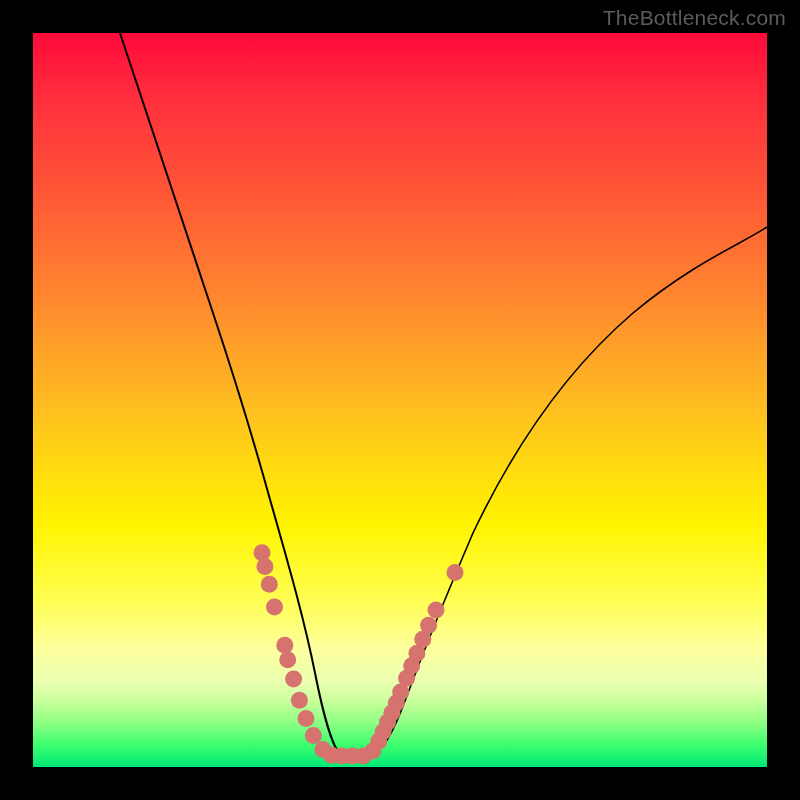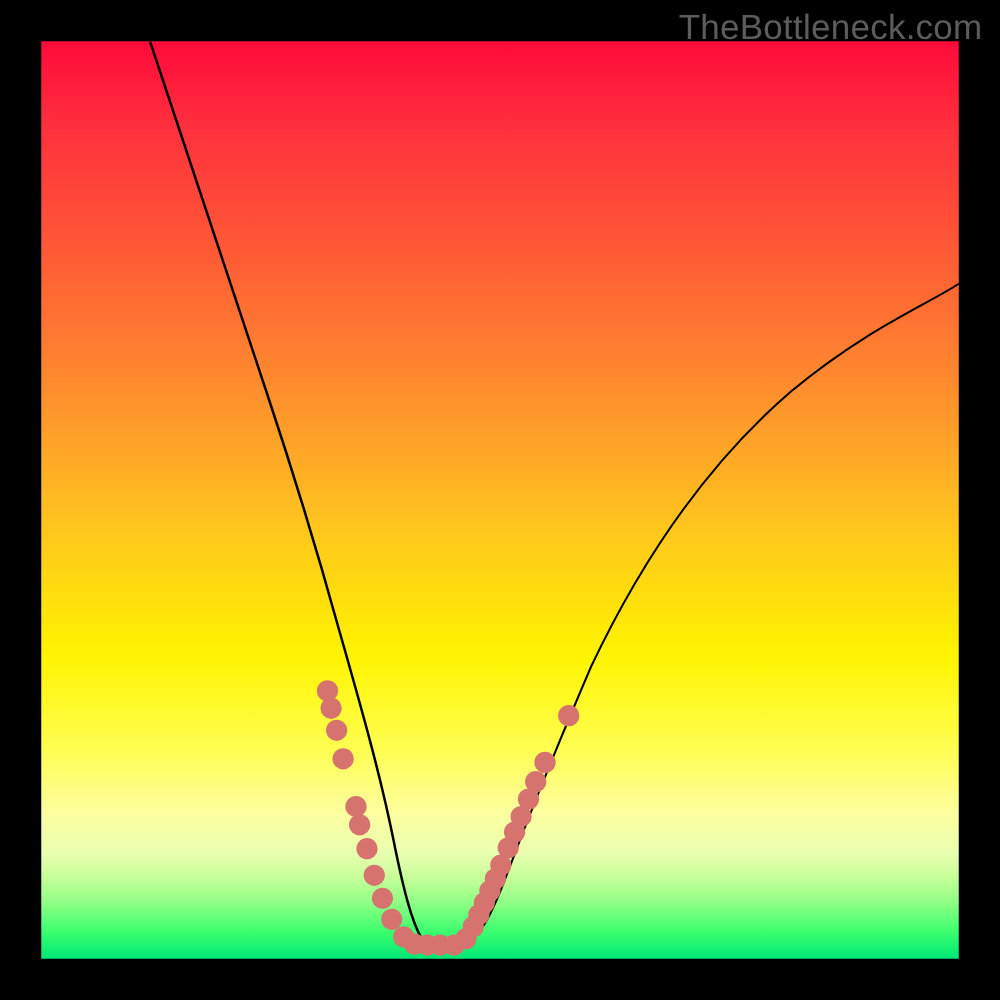--- a/index.html
+++ b/index.html
@@ -37,21 +37,21 @@
       #8dff84 94%,
       #3cff6e 97%,
       #00e876 100%
     );
   }
   .attribution {
     position: absolute;
     top: 6px;
     right: 14px;
     color: #5c5c5c;
-    font-size: 28px;
+    font-size: 21px;
     font-weight: 500;
     letter-spacing: 0.2px;
     user-select: none;
   }
   svg.curves {
     position: absolute;
     left: 0;
     top: 0;
     width: 734px;
     height: 734px;

